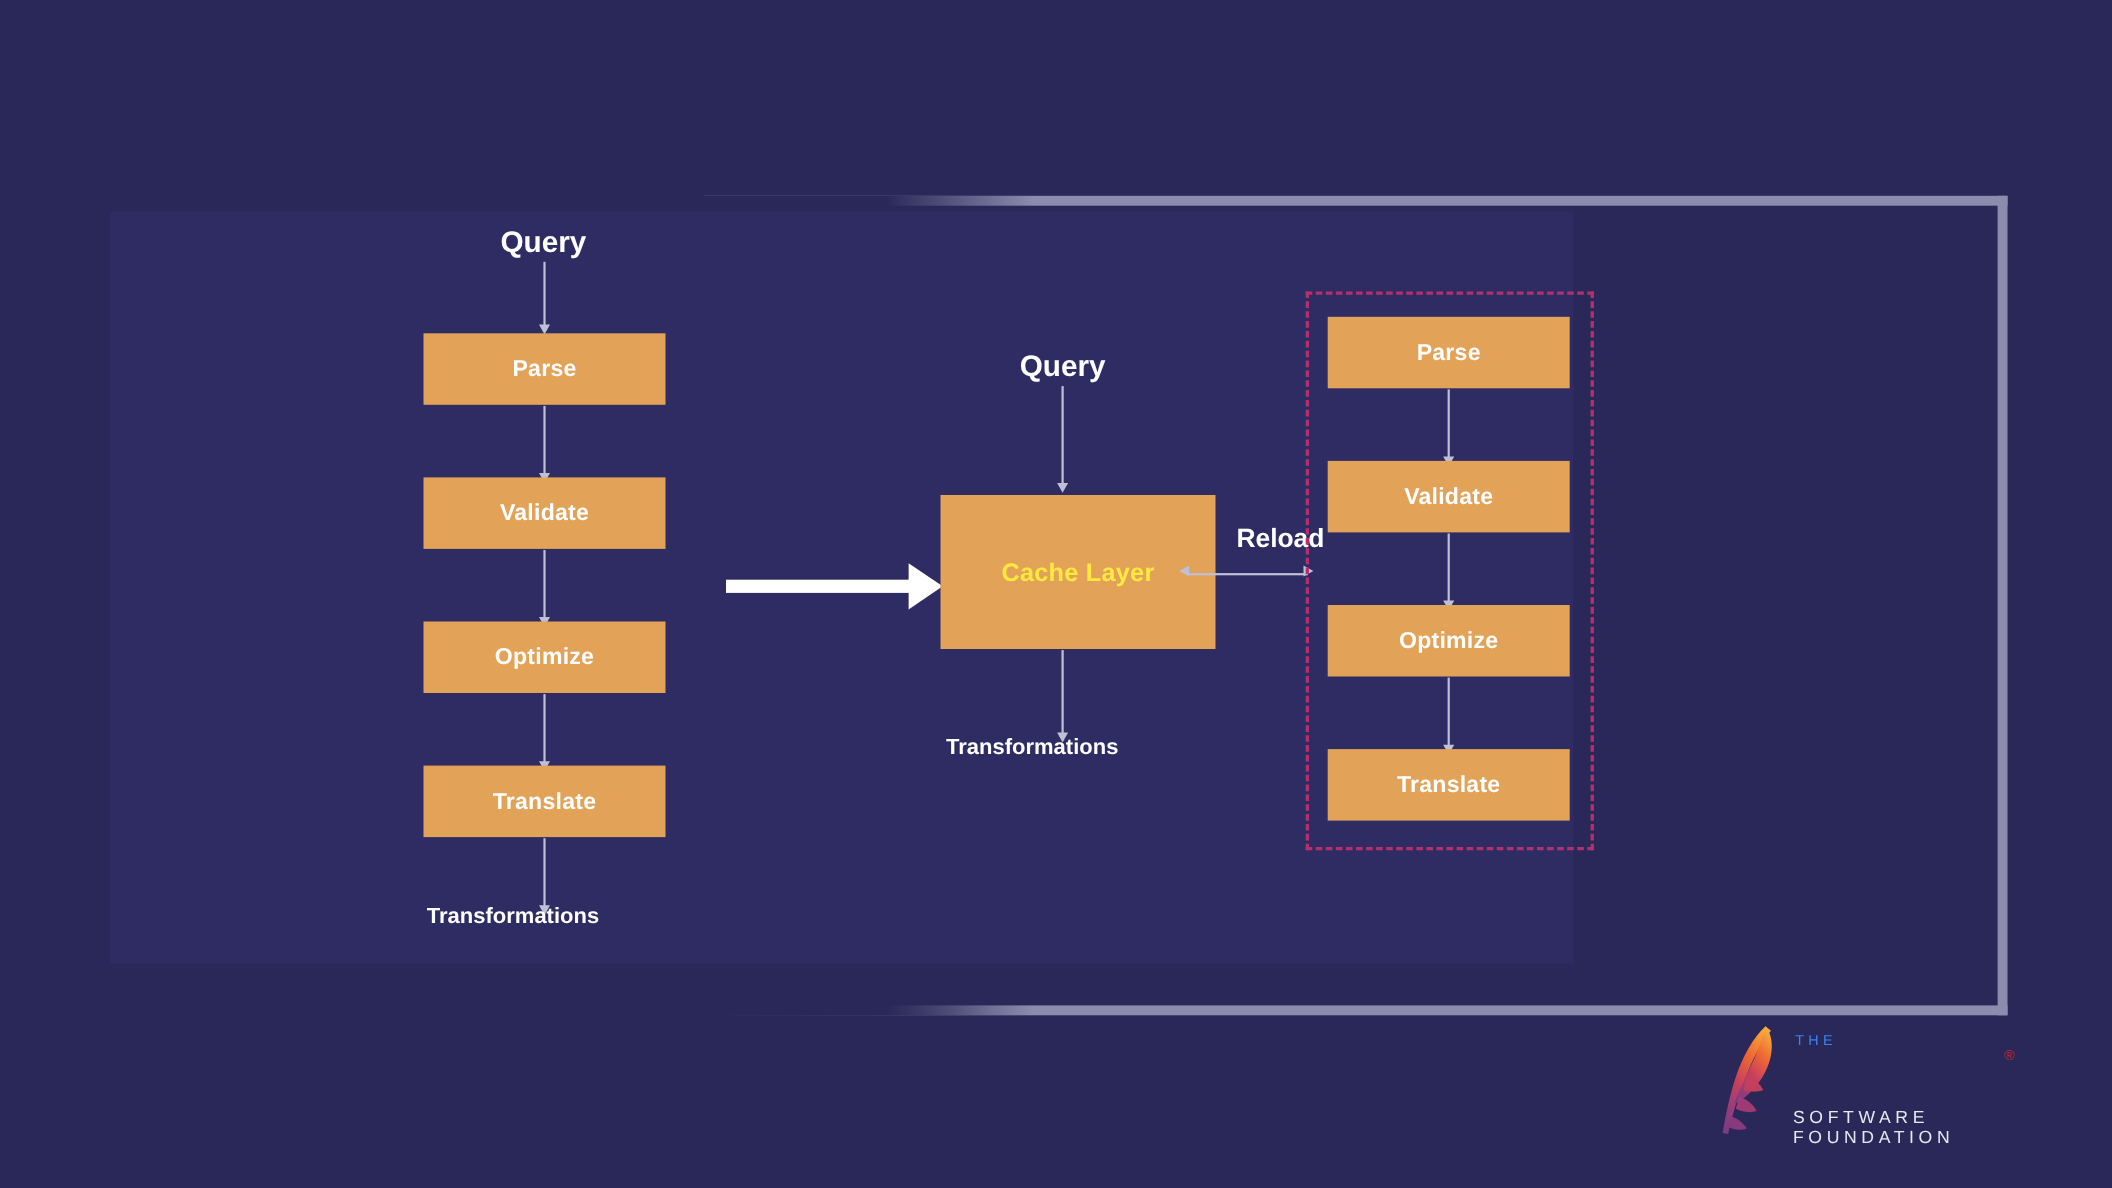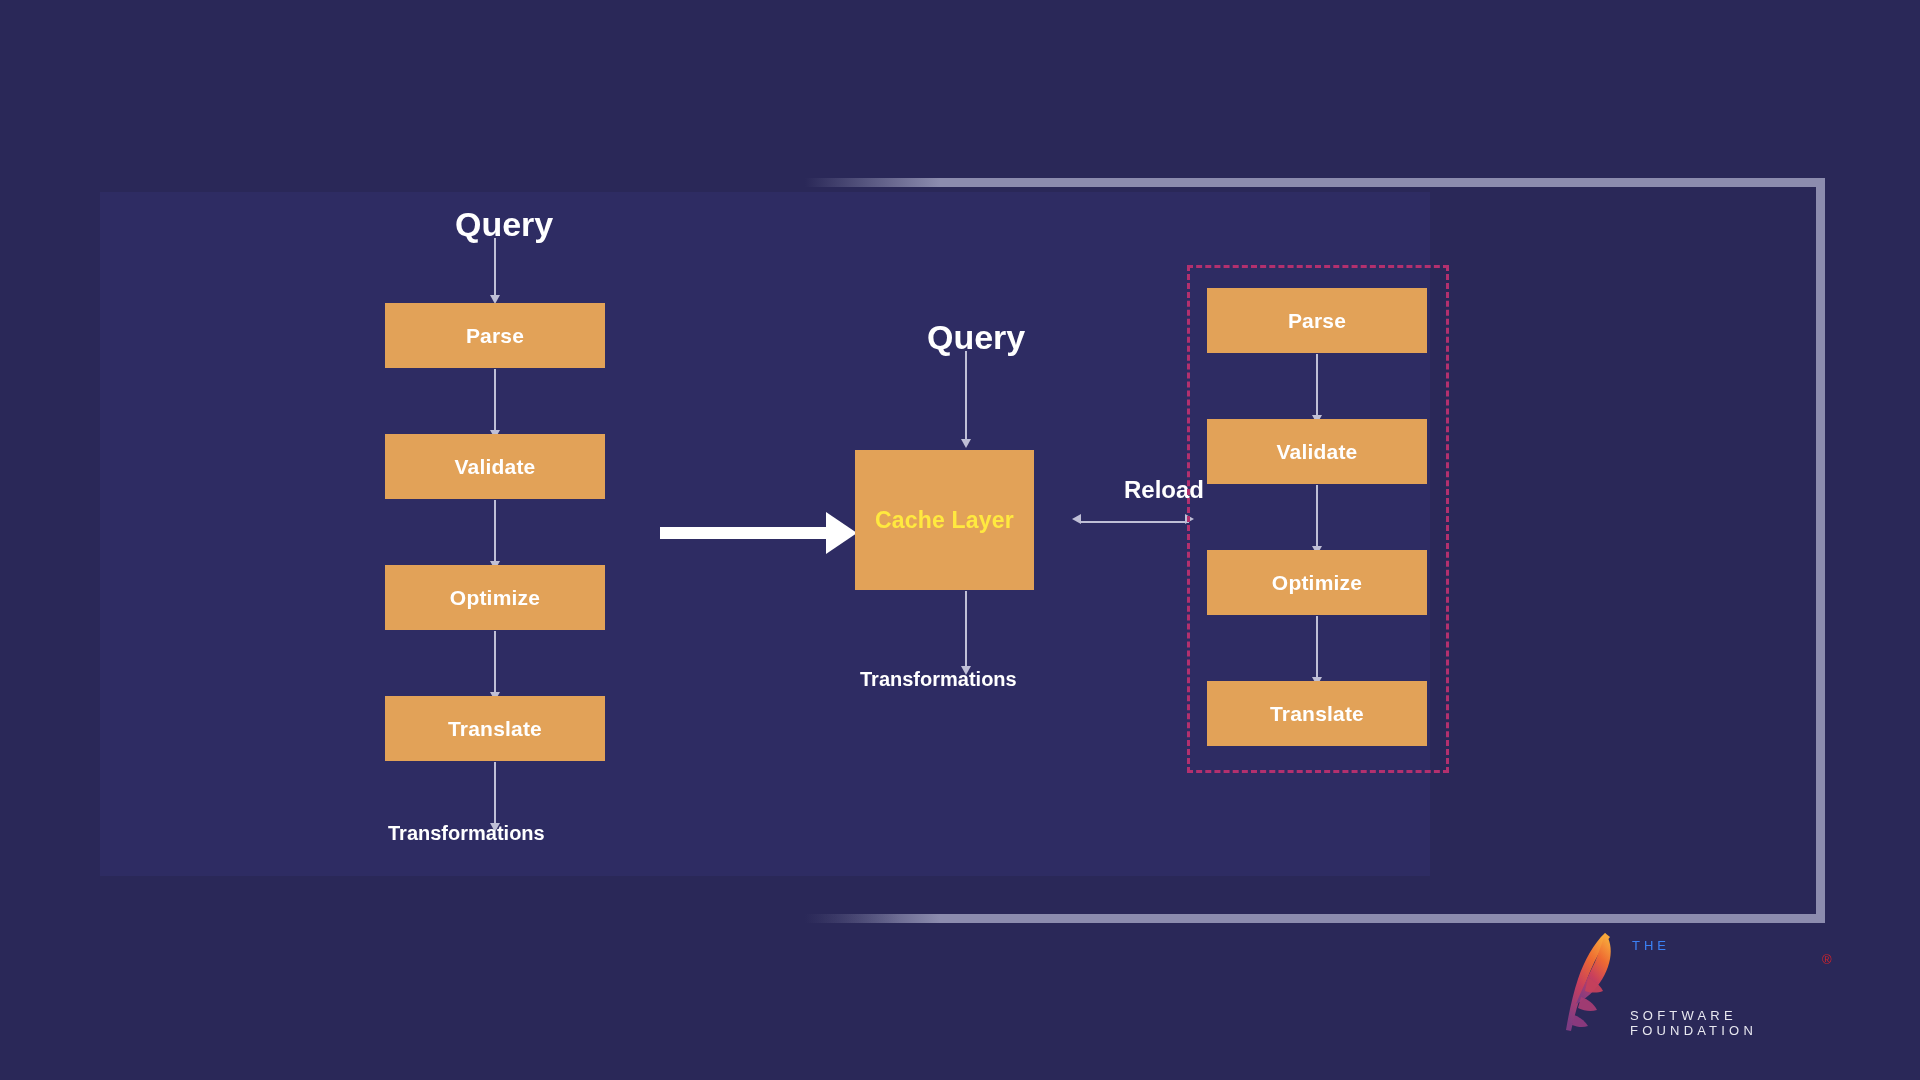--- a/index.html
+++ b/index.html
@@ -97,21 +97,21 @@
     font-size: 23px;
   }
 
   
   .plain-label {
     position: absolute;
     color: #FFFFFF;
     font-weight: 700;
     white-space: nowrap;
   }
-  .lbl-query { font-size: 34px; }
+  .lbl-query { font-size: 27px; }
   .lbl-transformations { font-size: 20px; }
   .lbl-reload { font-size: 24px; }
 
   
   .conn {
     position: absolute;
     width: 2px;
     background: #BFBFD6;
   }
   .conn::after {
@@ -217,21 +217,21 @@
     left: 264px;
     top: 22px;
     color: #D5232B;
     font-size: 13px;
   }
   .logo-text-sf {
     position: absolute;
     left: 72px;
     top: 78px;
     color: #E8E8F0;
-    font-size: 13px;
+    font-size: 16px;
     letter-spacing: 4.2px;
     font-weight: 400;
   }
   #feather { position: absolute; left: 0; top: 0; }
 </style>
 </head>
 <body>
 
 <div id="slide">
 
@@ -266,21 +266,21 @@
   <div class="conn" style="left:494px; top:762px; height:62px;"></div>
 
   <div class="plain-label lbl-transformations" style="left:388px; top:822px;">Transformations</div>
 
   <div id="big-arrow-shaft"></div>
   <div id="big-arrow-head"></div>
 
   <div class="plain-label lbl-query" style="left:927px; top:318px;">Query</div>
   <div class="conn" style="left:965px; top:351px; height:89px;"></div>
 
-  <div class="flow-box cache" style="left:855px; top:450px; width:179px; height:140px;">
+  <div class="flow-box cache" style="left:855px; top:450px; width:250px; height:140px;">
     <span>Cache Layer</span>
   </div>
 
   <div class="conn" style="left:965px; top:591px; height:76px;"></div>
   <div class="plain-label lbl-transformations" style="left:860px; top:668px;">Transformations</div>
 
   <div class="plain-label lbl-reload" style="left:1124px; top:476px;">Reload</div>
   <div id="reload-shaft"></div>
   <div id="reload-head-right"></div>
   <div id="reload-head-left"></div>

